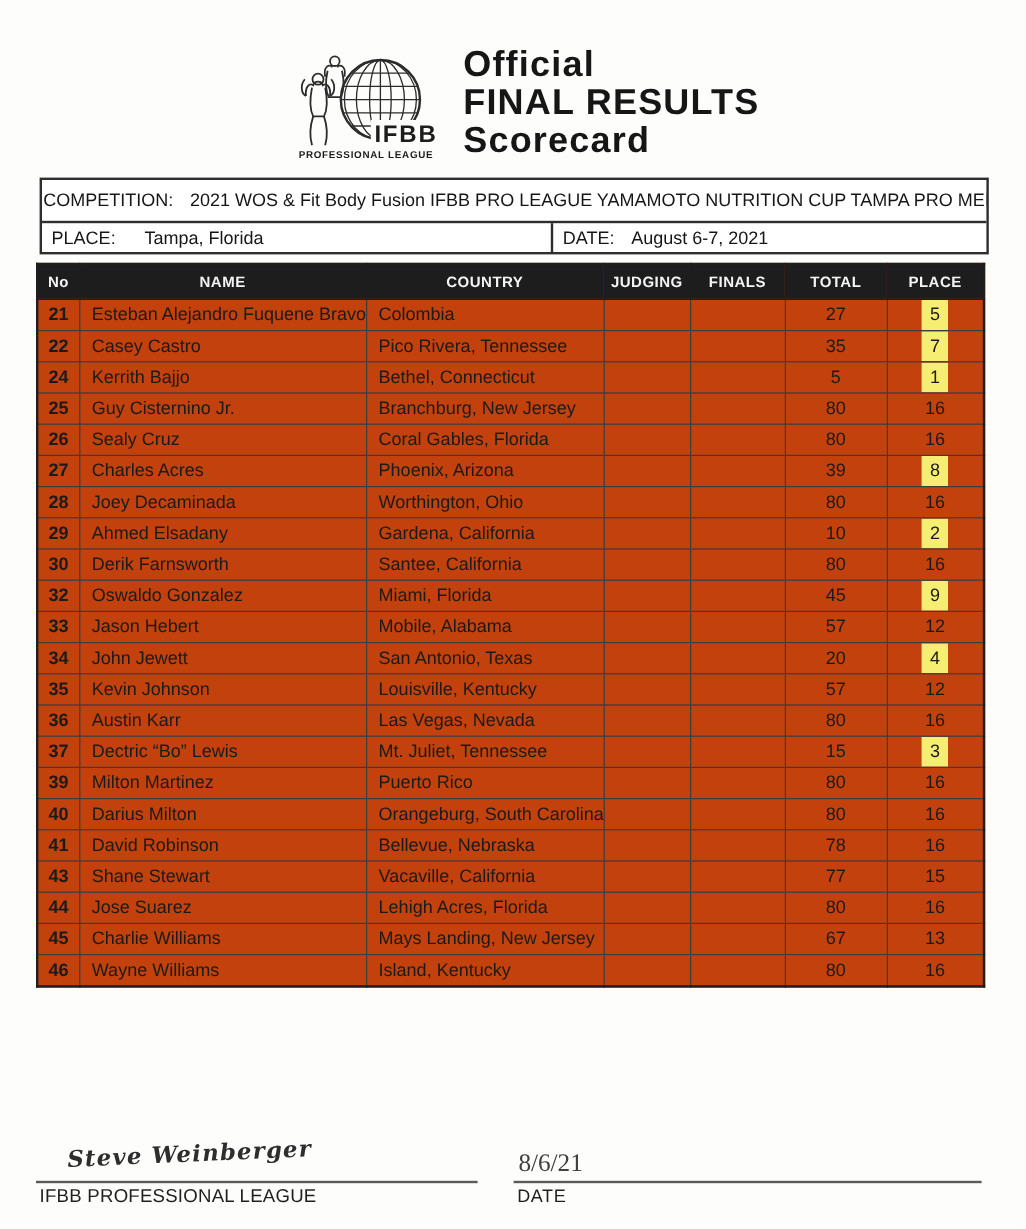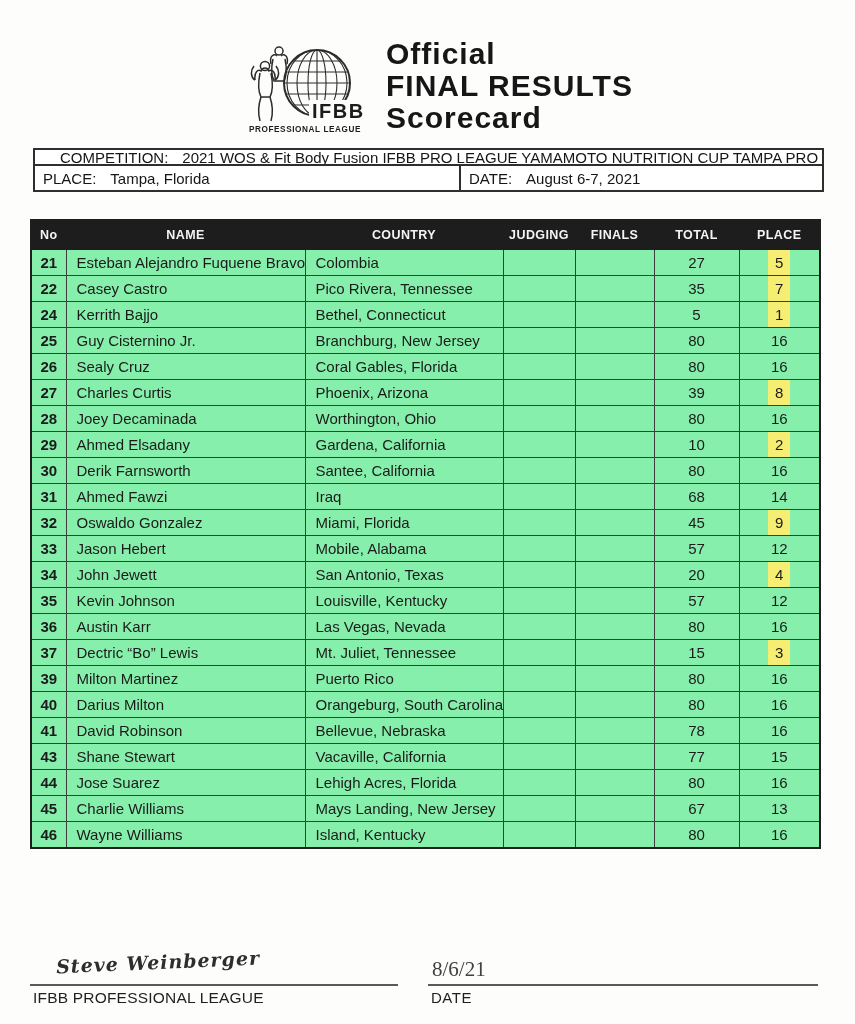--- a/index.html
+++ b/index.html
@@ -17,31 +17,31 @@
     font-size:30px; font-weight:800; letter-spacing:1px; line-height:32px;
     color:#161616;
   }
 
   
   .info-box {
     position:absolute; left:33px; top:148px; width:791px;
     border:2px solid #2e2e2e; background:#fff;
     font-size:15px; color:#161616;
   }
-  .info-row1 { height:14px; display:flex; align-items:center; padding-left:1px; white-space:nowrap; overflow:hidden;margin-left:24px; }
+  .info-row1 { height:34px; display:flex; align-items:center; padding-left:1px; white-space:nowrap; overflow:hidden; }
   .info-row2 { height:26px; display:flex; border-top:2px solid #2e2e2e; }
-  .info-cell-place { width:426px; display:flex; align-items:center; padding-left:8px; border-right:2px solid #2e2e2e; }
+  .info-cell-place { width:426px; display:flex; align-items:center; padding-left:8px; border-right:2px solid #2e2e2e;gap:10px; }
   .info-cell-date { flex:1; display:flex; align-items:center; padding-left:8px; }
   .info-label { font-weight:400; margin-right:14px; }
 
   
   .table-wrap { position:absolute; left:30px; top:219px; }
   table.results {
     border-collapse:collapse; table-layout:fixed; width:791px;
-    background:#86efac; border:2px solid #1f1f1f;padding-left:22px;
+    background:#c2410c; border:2px solid #1f1f1f;padding-left:22px;
   }
   table.results th {
     background:#1d1d1d; color:#f4f4f4; font-size:12.5px; font-weight:bold;
     letter-spacing:0.4px; height:29px; border:1px solid #1d1d1d; text-align:center;
   }
   table.results th:first-child { text-align:center; }
   table.results td {
     border:1.4px solid #3d3d3d; height:26px; font-size:15px;
     vertical-align:middle; overflow:hidden; white-space:nowrap;
   }
@@ -212,21 +212,21 @@
             <td class="cell-country">Coral Gables, Florida</td>
             <td class="cell-judging"></td>
             <td class="cell-finals"></td>
             <td class="cell-total">80</td>
             <td class="cell-place">
               <div class="place-band">16</div>
             </td>
           </tr>
           <tr>
             <td class="cell-no">27</td>
-            <td class="cell-name">Charles Curtis</td>
+            <td class="cell-name">Charles Acres</td>
             <td class="cell-country">Phoenix, Arizona</td>
             <td class="cell-judging"></td>
             <td class="cell-finals"></td>
             <td class="cell-total">39</td>
             <td class="cell-place">
               <div class="place-band hl">8</div>
             </td>
           </tr>
           <tr>
             <td class="cell-no">28</td>
@@ -252,31 +252,20 @@
           </tr>
           <tr>
             <td class="cell-no">30</td>
             <td class="cell-name">Derik Farnsworth</td>
             <td class="cell-country">Santee, California</td>
             <td class="cell-judging"></td>
             <td class="cell-finals"></td>
             <td class="cell-total">80</td>
             <td class="cell-place">
               <div class="place-band">16</div>
-            </td>
-          </tr>
-          <tr>
-            <td class="cell-no">31</td>
-            <td class="cell-name">Ahmed Fawzi</td>
-            <td class="cell-country">Iraq</td>
-            <td class="cell-judging"></td>
-            <td class="cell-finals"></td>
-            <td class="cell-total">68</td>
-            <td class="cell-place">
-              <div class="place-band">14</div>
             </td>
           </tr>
           <tr>
             <td class="cell-no">32</td>
             <td class="cell-name">Oswaldo Gonzalez</td>
             <td class="cell-country">Miami, Florida</td>
             <td class="cell-judging"></td>
             <td class="cell-finals"></td>
             <td class="cell-total">45</td>
             <td class="cell-place">

